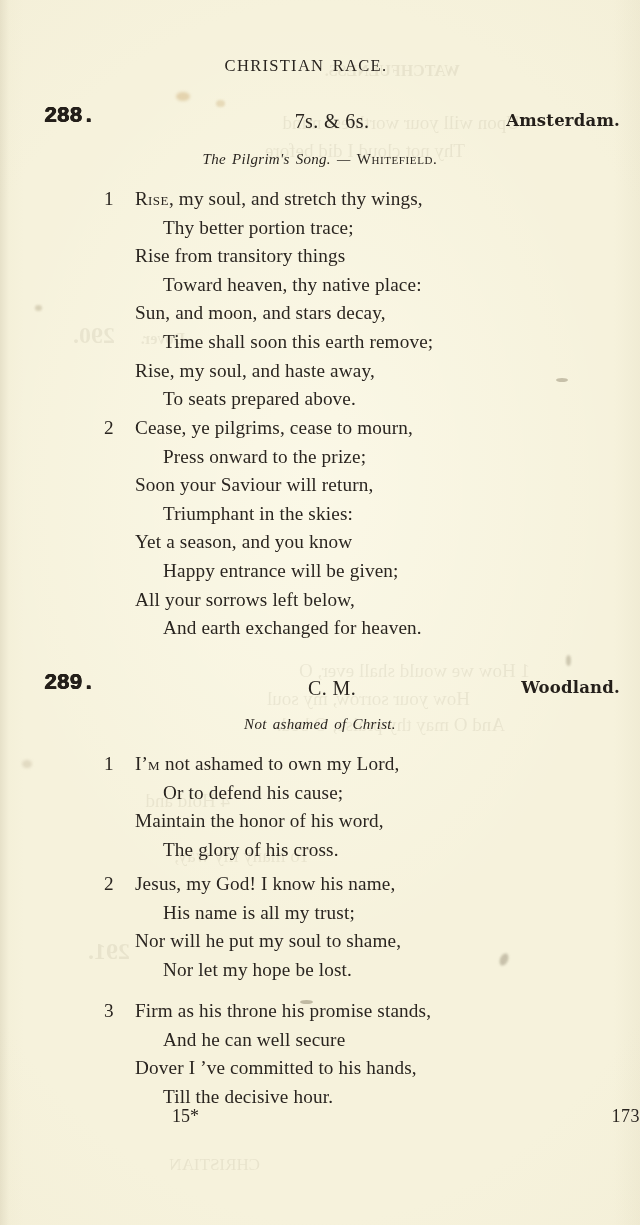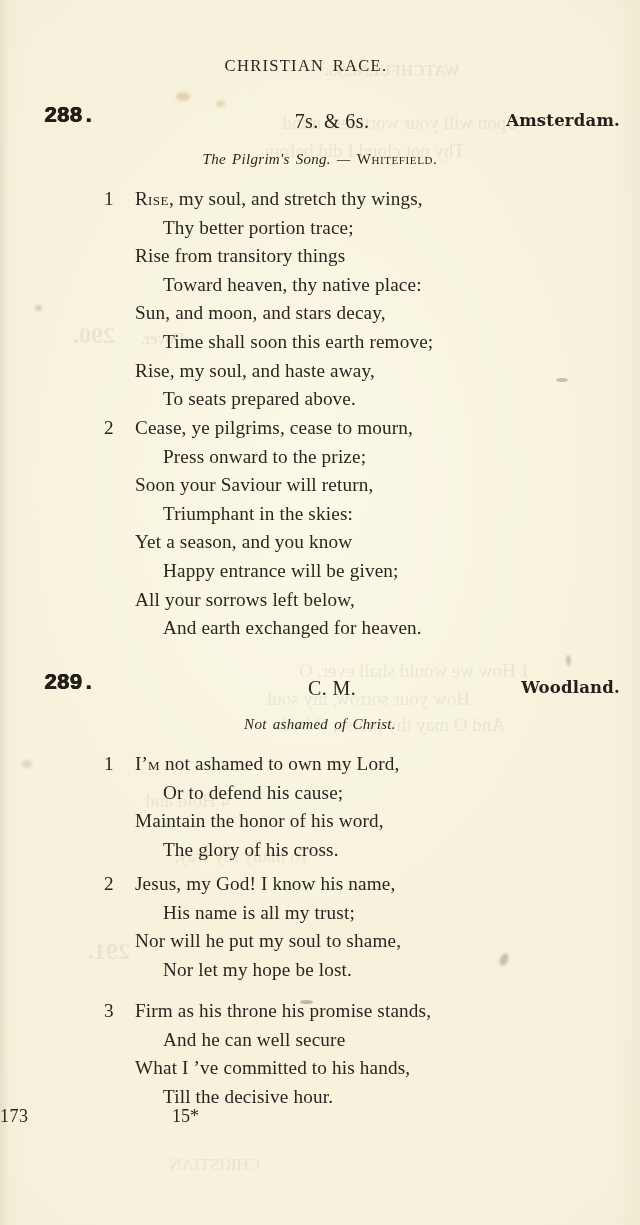--- a/index.html
+++ b/index.html
@@ -151,21 +151,21 @@
     position: absolute;
     left: 172px;
     top: 1106px;
     font-size: 18px;
   }
   .page-number {
     position: absolute;
     left: 0;
     top: 1106px;
     width: 640px;
-    text-align: left;
+    text-align: right;
     font-size: 18px;
     letter-spacing: 0.5px;
   }
 </style>
 </head>
 <body>
 
 <div class="paper"></div>
 
 <div class="spot" style="left:176px;top:92px;width:14px;height:9px;background:rgba(186,138,66,0.30);filter:blur(1.4px);"></div>
@@ -245,20 +245,20 @@
     </div>
   <div class="verse" id="v-1-1" style="top:873px;">
       <div class="line a"><span class="verse-num">2</span><span>Jesus, my God! I know his name,</span></div>
       <div class="line b"><span>His name is all my trust;</span></div>
       <div class="line a"><span>Nor will he put my soul to shame,</span></div>
       <div class="line b"><span>Nor let my hope be lost.</span></div>
     </div>
   <div class="verse" id="v-1-2" style="top:1000px;">
       <div class="line a"><span class="verse-num">3</span><span>Firm as his throne his promise stands,</span></div>
       <div class="line b"><span>And he can well secure</span></div>
-      <div class="line a"><span>What I ’ve committed to his hands,</span></div>
+      <div class="line a"><span>Dover I ’ve committed to his hands,</span></div>
       <div class="line b"><span>Till the decisive hour.</span></div>
     </div>
 
   <div class="sig-mark">15*</div>
   <div class="page-number">173</div>
 
 </div>
 
 </body></html>

